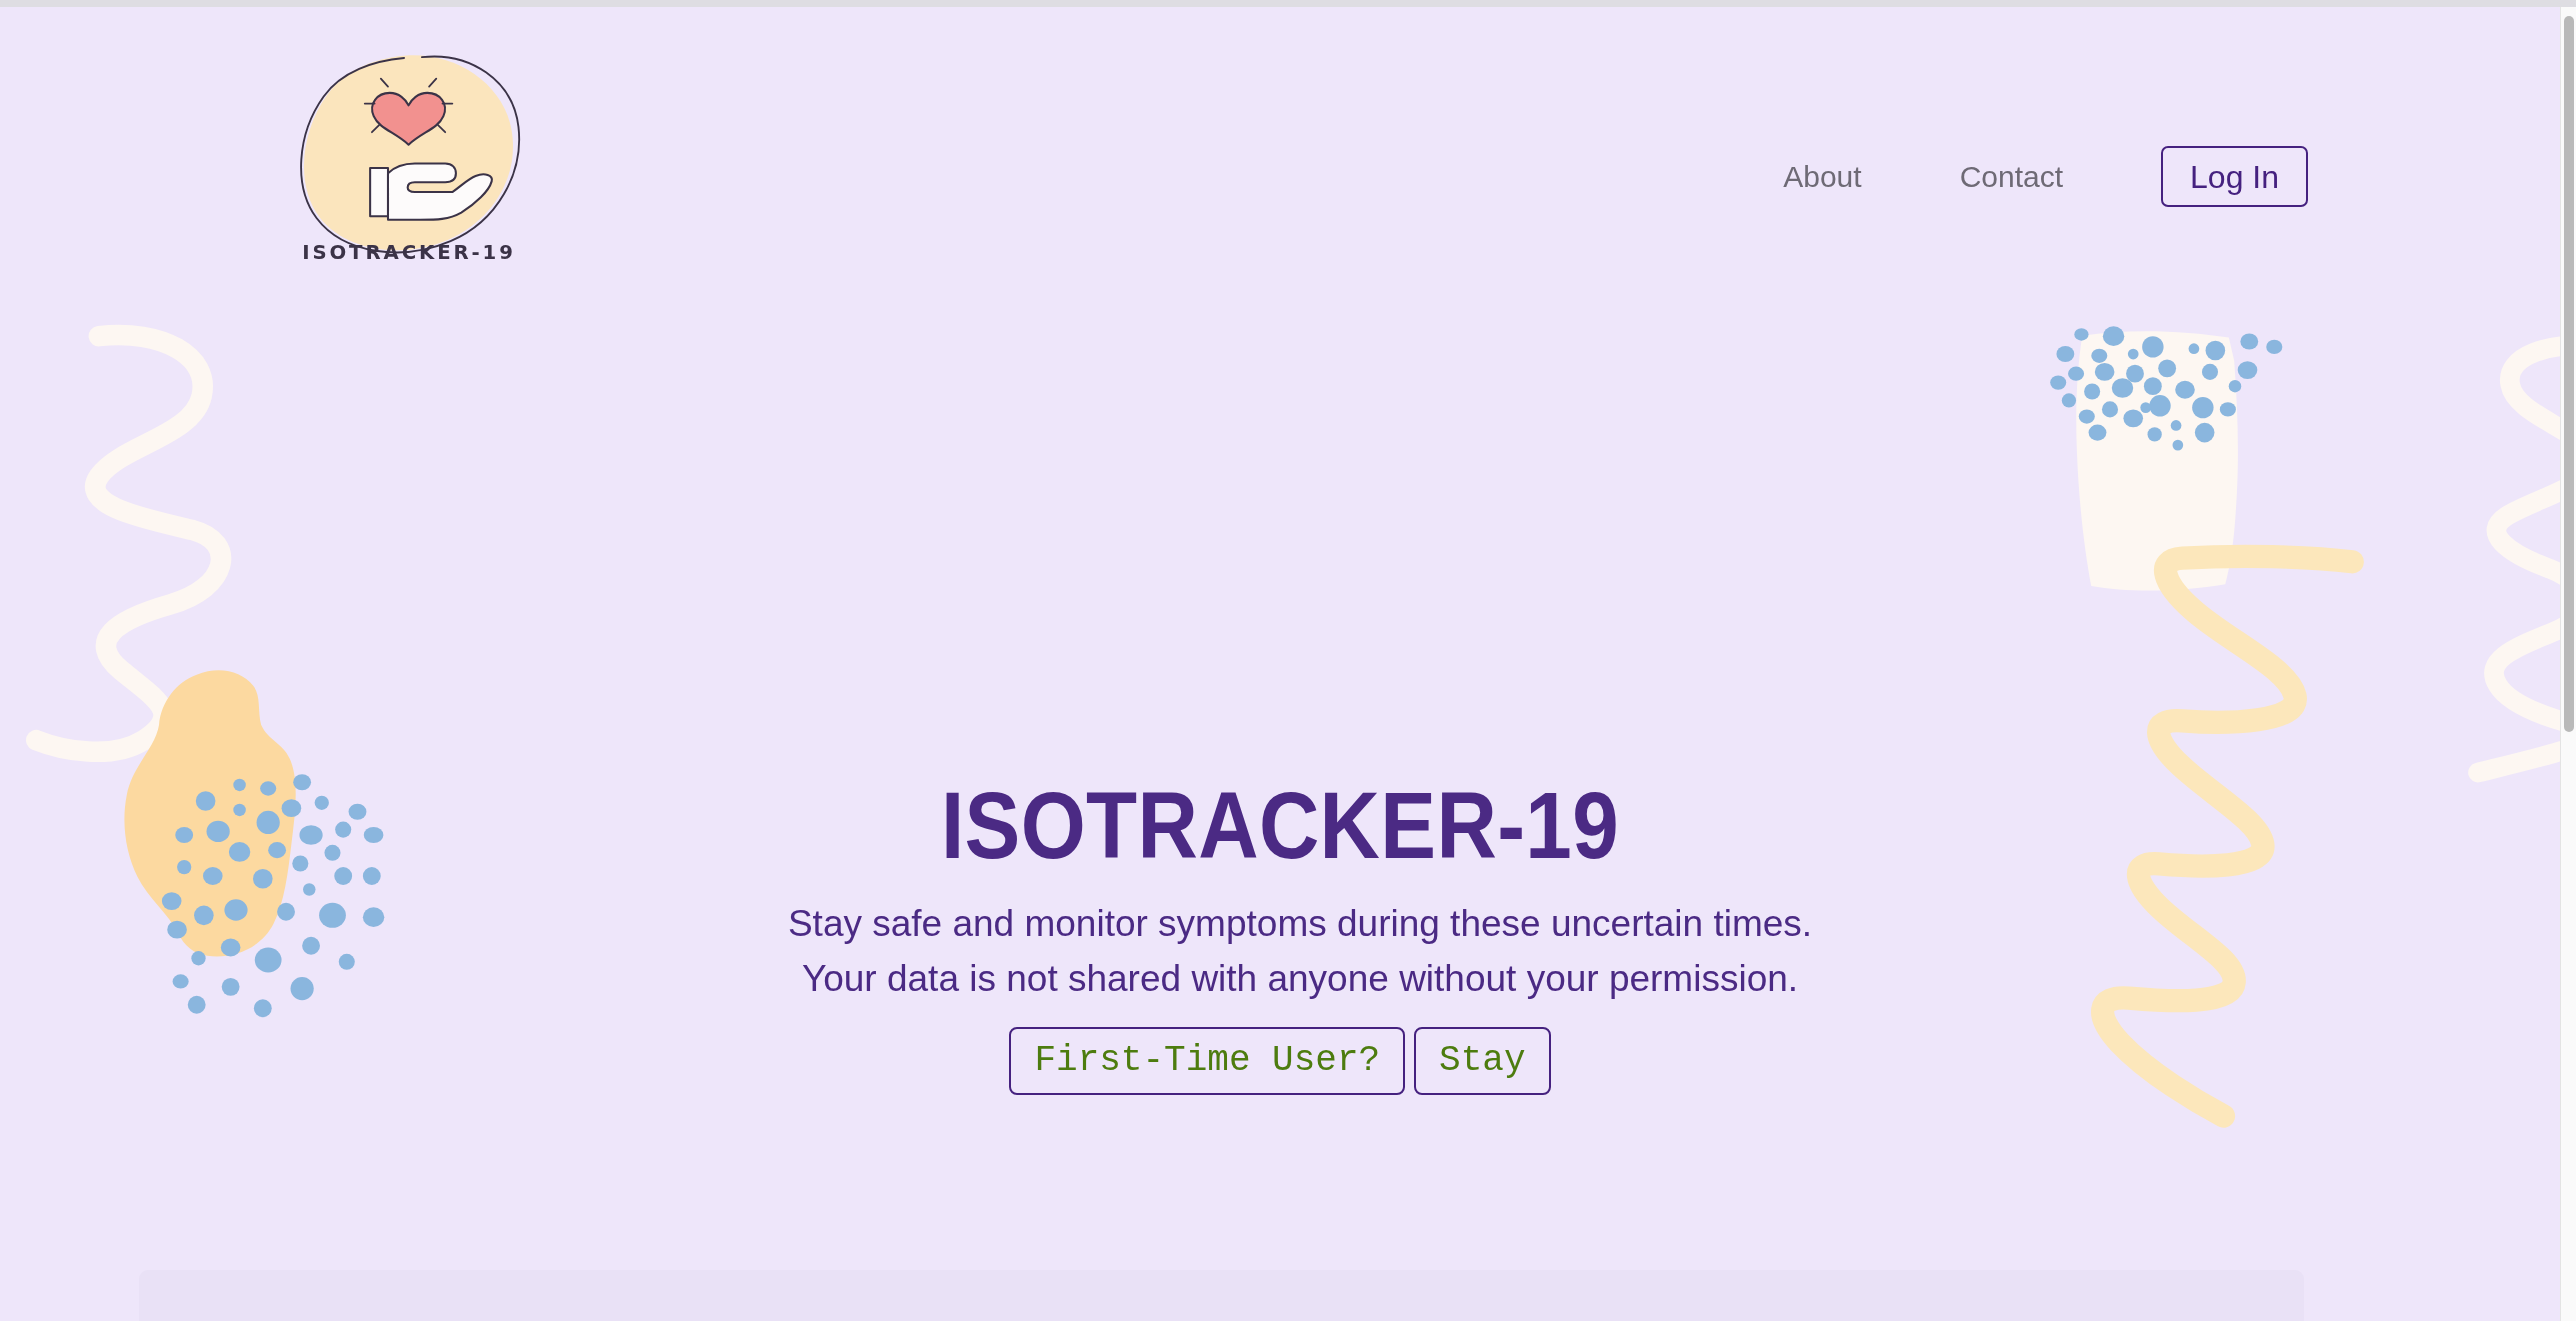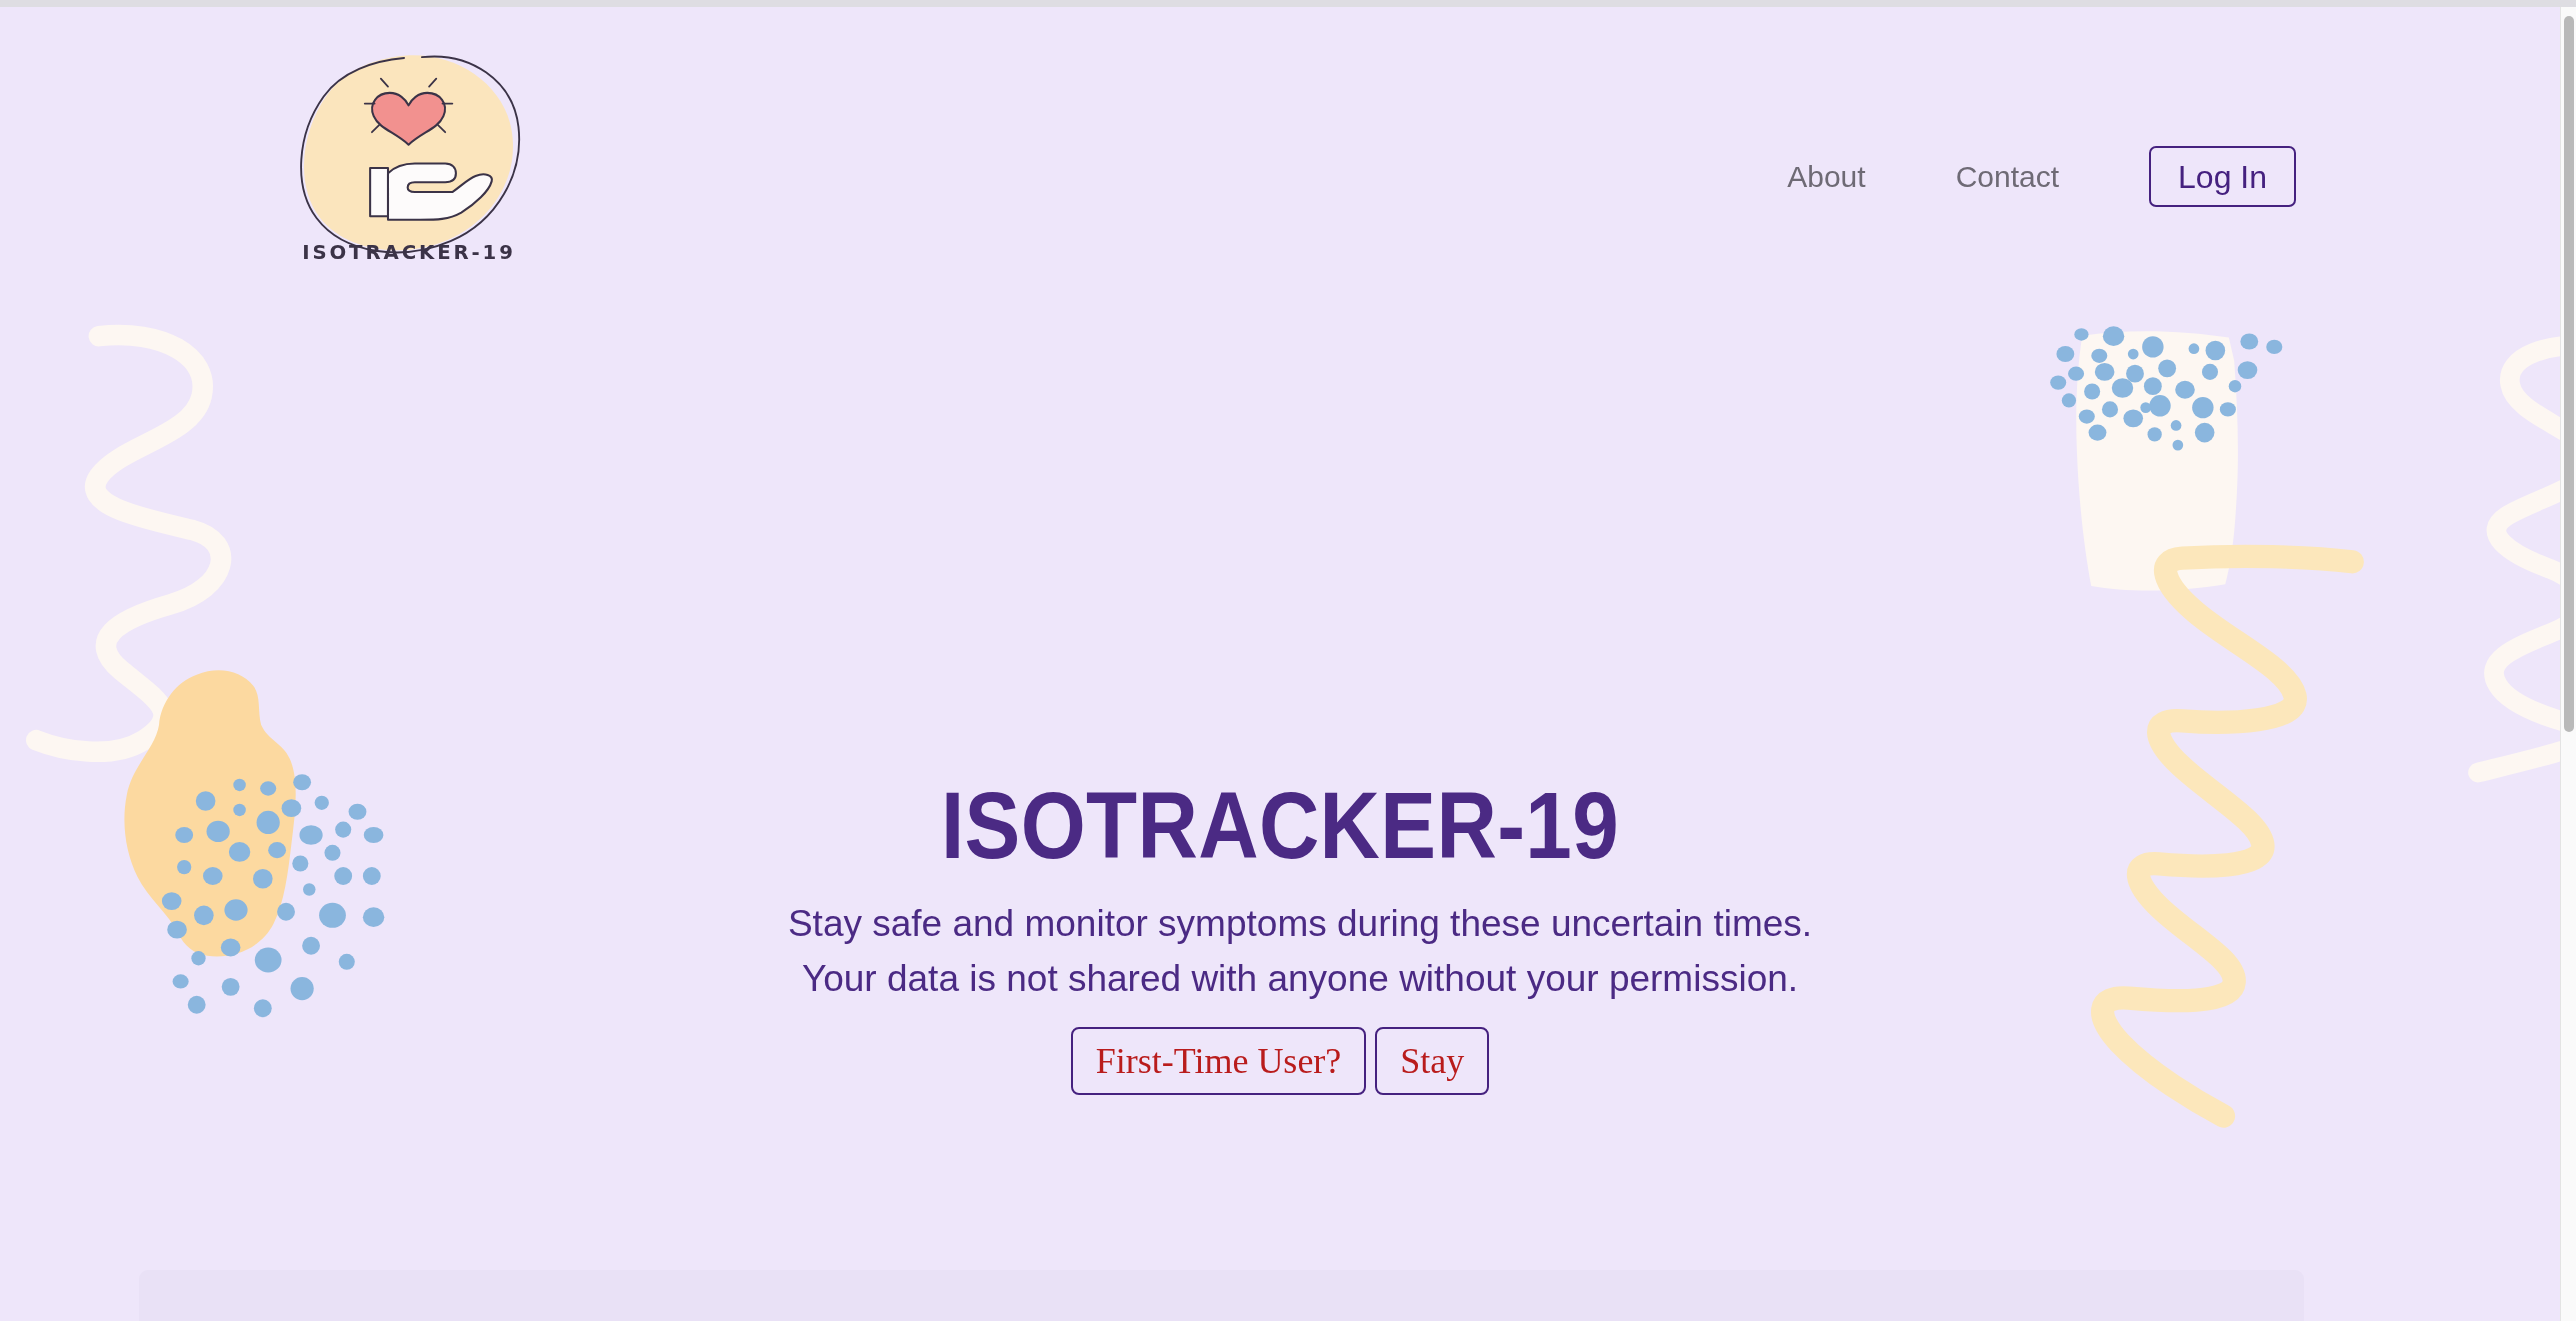--- a/index.html
+++ b/index.html
@@ -82,25 +82,25 @@
     text-align: center;
     font-size: 19.7px;
     font-weight: 700;
     letter-spacing: 2.9px;
     color: #3b3347;
     font-family: "DejaVu Sans", sans-serif;
   }
 
   .nav {
     position: absolute;
-    right: 264px;
+    right: 252px;
     top: 139px;
     display: flex;
     align-items: center;
-    gap: 4px;
+    gap: 12px;
   }
   .nav-link {
     font-size: 30px;
     color: #6e6a75;
     padding: 0 43px;
     text-decoration: none;
     font-family: "Liberation Sans", sans-serif;
     cursor: pointer;
     white-space: nowrap;
   }
@@ -146,27 +146,27 @@
   }
   .hero-actions {
     margin-top: 19.7px;
     display: flex;
     justify-content: center;
     align-items: center;
     gap: 9px;
   }
   .hero-btn {
     font-size: 36px;
-    color: #b91c1c;
+    color: #4d7c0f;
     background: transparent;
     border: 2.2px solid #45217f;
     border-radius: 8px;
     padding: 14.3px 23px;
     cursor: pointer;
-    font-family: Liberation Serif, serif;
+    font-family: Liberation Mono, monospace;
     line-height: 1;
     white-space: nowrap;
   }
 
   
   .scrollbar {
     position: absolute;
     top: 7.2px;
     right: 0;
     width: 16px;

